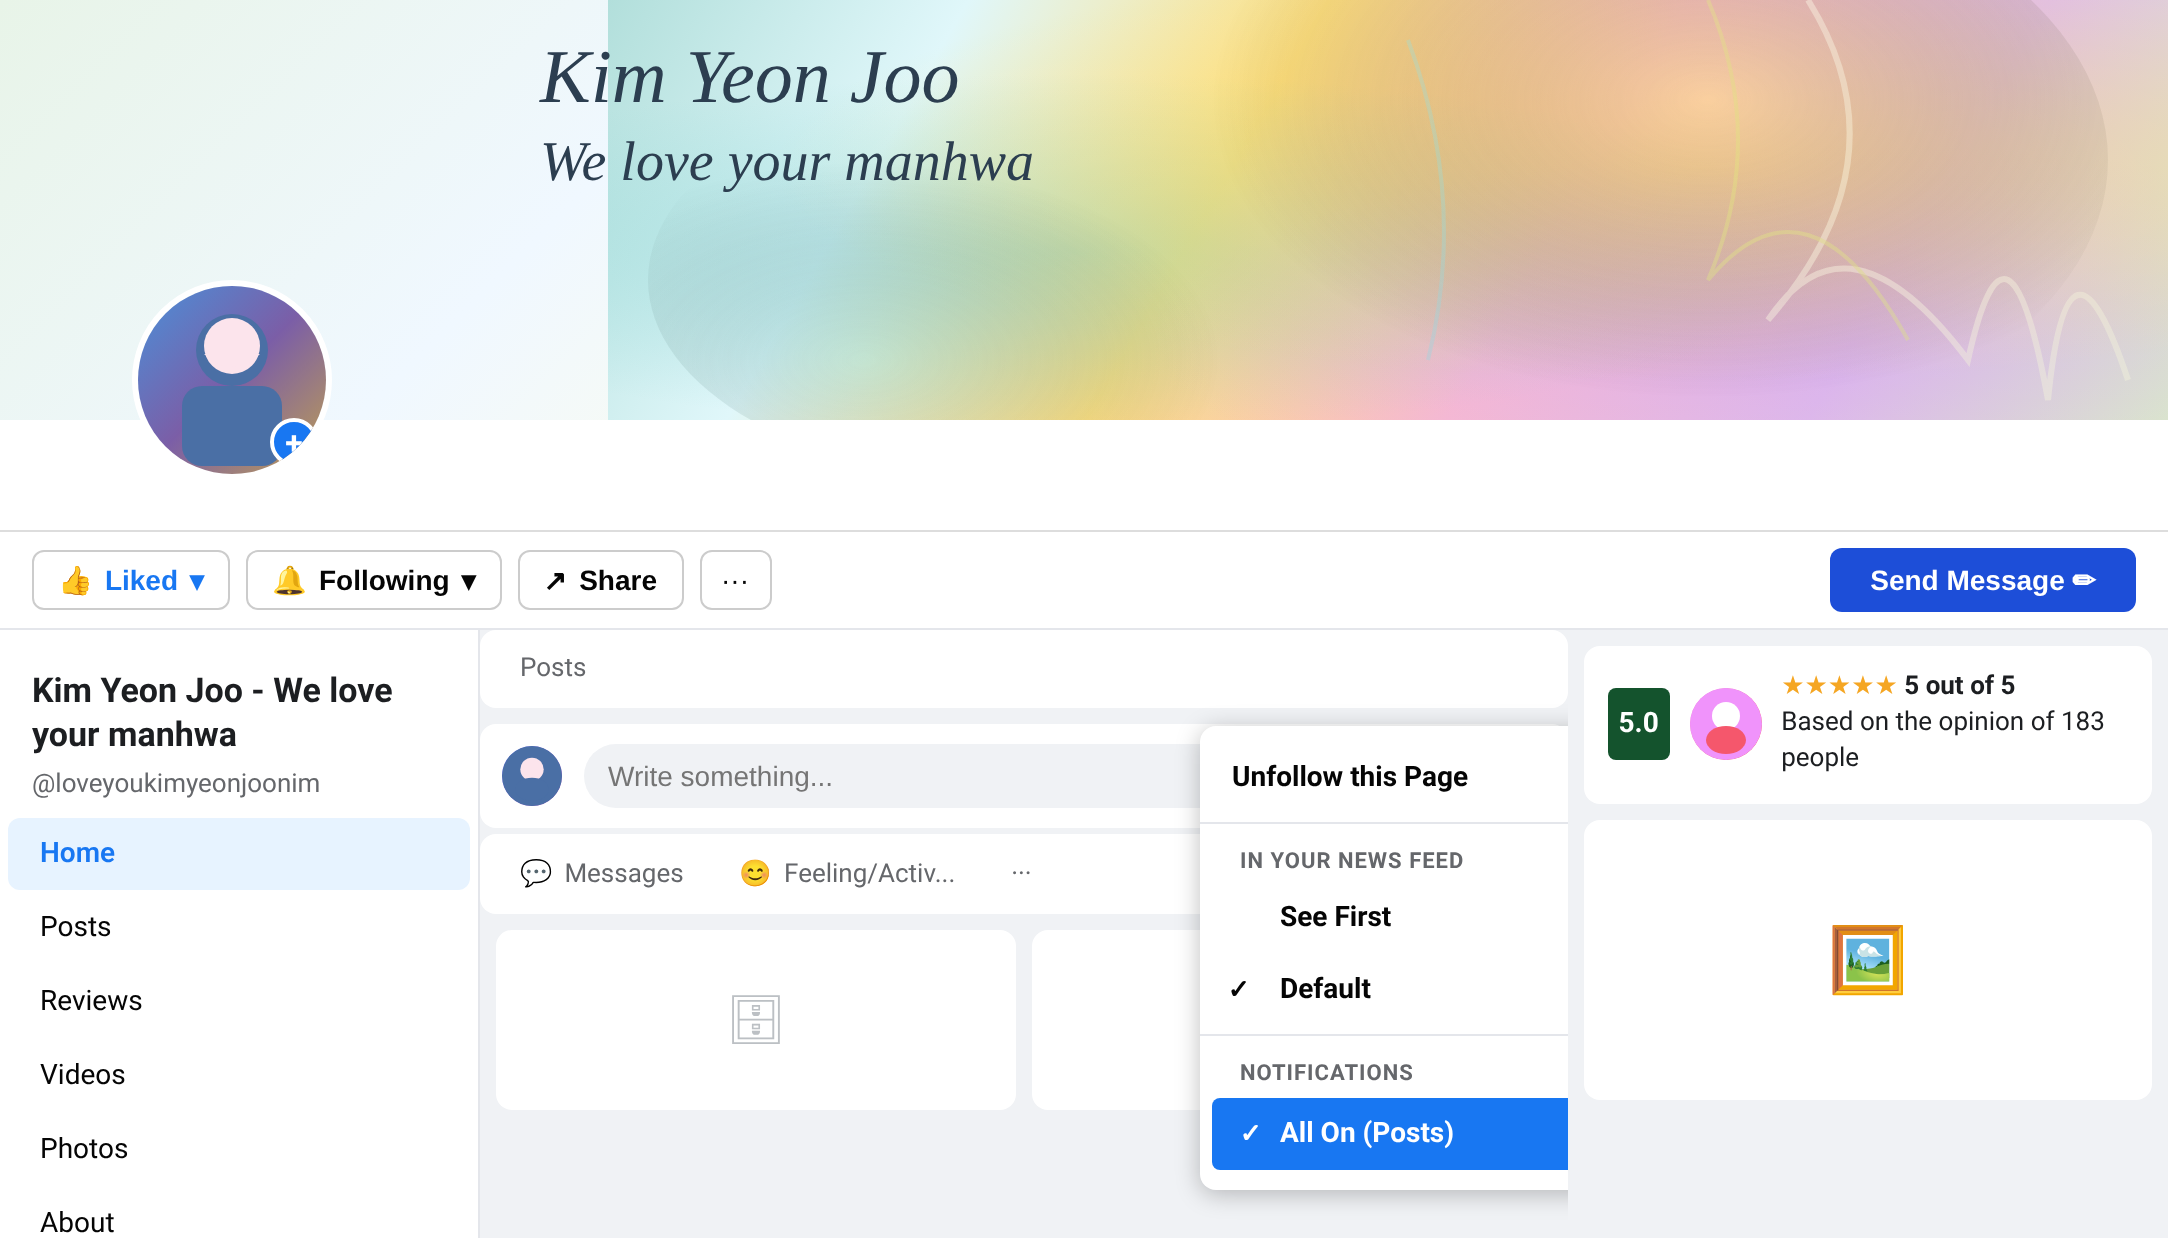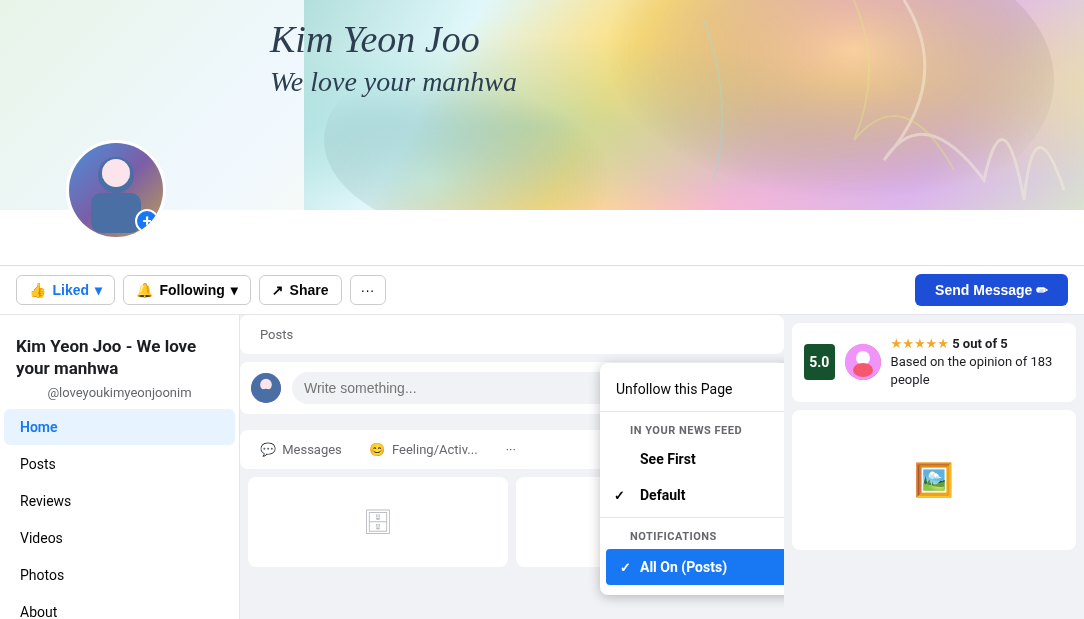--- a/index.html
+++ b/index.html
@@ -97,21 +97,20 @@
       padding: 12px 16px 4px 16px;
       font-size: 17px;
       font-weight: 700;
       color: #1c1e21;
       line-height: 1.3;
     }
     .page-handle {
       padding: 2px 16px 8px 16px;
       font-size: 13px;
       color: #65676b;
-      text-align: center;
     }
     .nav-item {
       padding: 10px 16px;
       font-size: 14px;
       color: #050505;
       cursor: pointer;
       border-radius: 6px;
       margin: 1px 4px;
     }
     .nav-item.active { background: #e7f3ff; color: #1877f2; font-weight: 600; }
@@ -197,23 +196,24 @@
       border-radius: 8px;
       box-shadow: 0 2px 12px rgba(0,0,0,0.25);
       z-index: 100;
       padding: 8px 0;
     }
     .dropdown-top-item {
       padding: 10px 16px;
       font-size: 14px;
       color: #050505;
       cursor: pointer;
+      font-weight: bold;
     }
     .dropdown-section-header {
-      padding: 8px 16px 4px 30px;
+      padding: 8px 16px 4px 20px;
       font-size: 11px;
       font-weight: 700;
       color: #65676b;
       text-transform: uppercase;
       letter-spacing: 0.5px;
       display: flex;
       justify-content: space-between;
       align-items: center;
     }
     .dropdown-divider { height: 1px; background: #e4e6eb; margin: 4px 0; }
@@ -284,21 +284,21 @@
       cursor: pointer;
       border-radius: 6px;
     }
     .post-create {
       background: #fff;
       border-radius: 8px;
       padding: 8px;
       display: flex;
       gap: 8px;
       align-items: center;
-      margin-bottom: 16px;
+      margin-bottom: 3px;
     }
     .post-input {
       flex: 1;
       background: #f0f2f5;
       border-radius: 20px;
       padding: 8px 12px;
       font-size: 14px;
       color: #65676b;
       border: none;
       outline: none;

